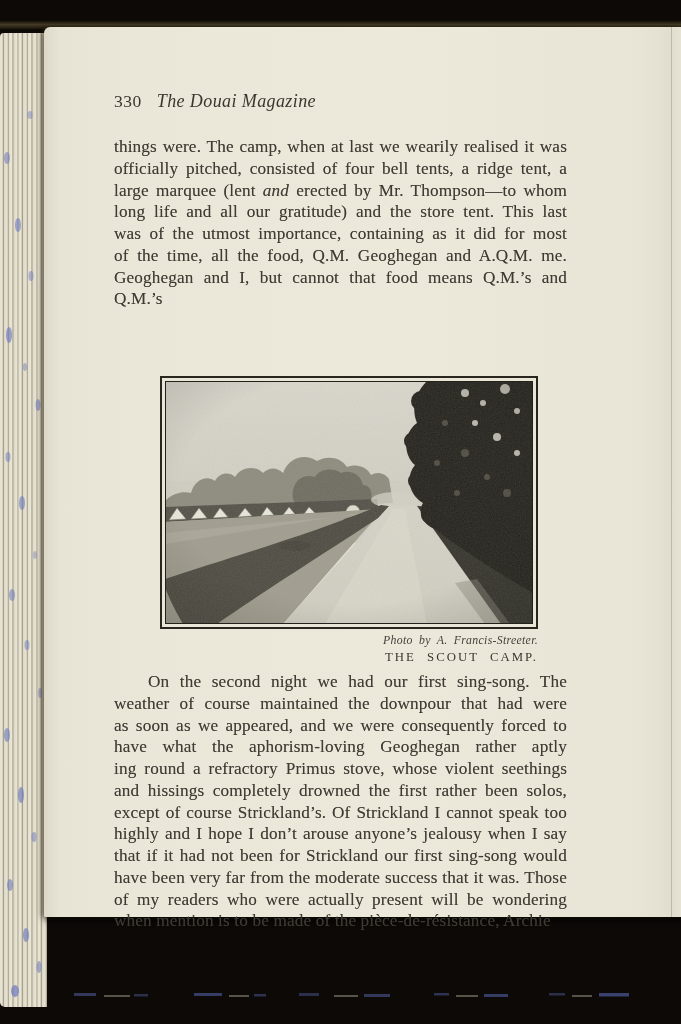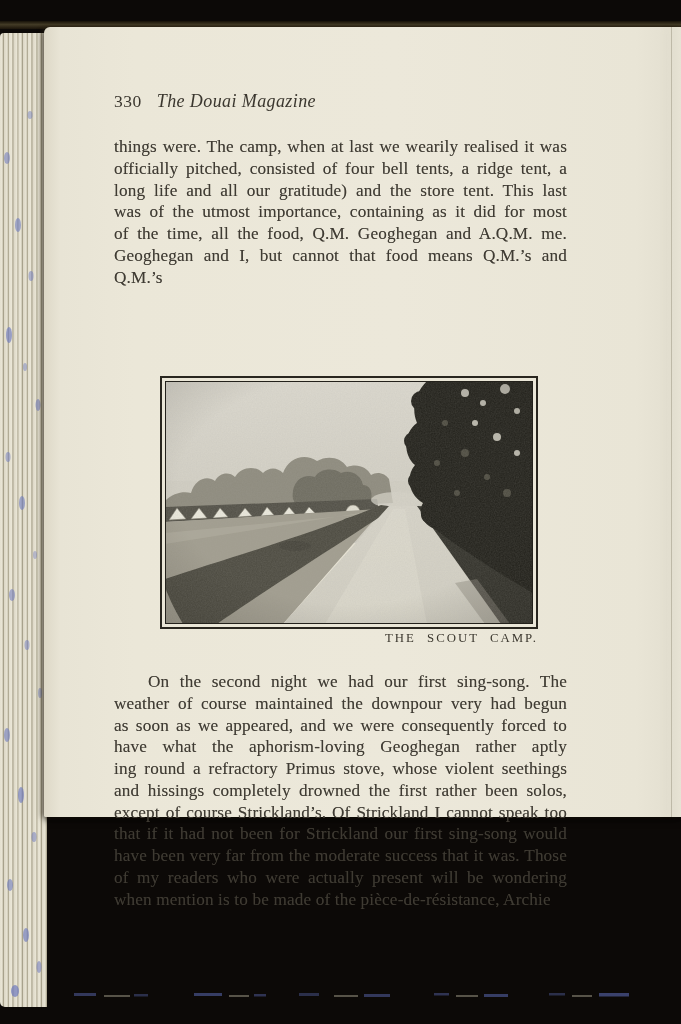--- a/index.html
+++ b/index.html
@@ -26,21 +26,21 @@
   
   .page-stack{position:absolute;top:33px;left:0;width:47px;height:974px;
     background:
       repeating-linear-gradient(90deg,
         #e4e0d0 0px,#eae6d6 2px,#a8a28c 3.5px,#ddd8c7 4.5px,
         #e8e4d4 7px,#b2ac96 8.5px,#e6e2d2 9.5px);
     border-radius:4px 0 0 5px;}
   .page-stack svg{position:absolute;top:0;left:0;}
 
   
-  .page{position:absolute;top:27px;left:44px;width:637px;height:790px;
+  .page{position:absolute;top:27px;left:44px;width:637px;height:890px;
     background:linear-gradient(90deg,#ddd8c7 0px,#e8e4d5 16px,var(--paper) 90px,
       #ece8da 55%,#e9e5d6 93%,#e3dfd0 99%,#e7e3d4 100%);
     border-radius:6px 0 0 2px;
     box-shadow:-3px 0 5px rgba(40,32,16,.45), 0 4px 6px rgba(0,0,0,.5);}
   .crease{position:absolute;top:0;bottom:0;left:627px;width:1px;
     background:rgba(95,85,60,.28);box-shadow:-5px 0 7px rgba(120,110,85,.14);}
 
   
   .page-header{position:absolute;left:70px;top:64px;width:453px;color:#3b372f;
     white-space:nowrap;}
@@ -107,20 +107,21 @@
   <div class="page">
     <div class="crease"></div>
 
     <div class="page-header">
       <span class="page-num">330</span><span class="mag-title">The Douai Magazine</span>
     </div>
 
     <div class="body-text para1">
         <div class="line">things were.  The camp, when at last we wearily realised it was</div>
         <div class="line">officially pitched, consisted of four bell tents, a ridge tent, a</div>
+        <div class="line">large marquee (lent <i>and</i> erected by Mr. Thompson—to whom</div>
         <div class="line">long life and all our gratitude) and the store tent.  This last</div>
         <div class="line">was of the utmost importance, containing as it did for most</div>
         <div class="line">of the time, all the food, Q.M. Geoghegan and A.Q.M. me.</div>
         <div class="line">Geoghegan and I, but cannot that food means Q.M.’s and Q.M.’s</div>
       </div>
 
     <figure class="photo-figure">
       <div class="photo-frame">
         <svg viewBox="0 0 368 243" width="368" height="243">
           <defs>
@@ -206,31 +207,33 @@
               <circle cx="342" cy="112" r="4"></circle>
             <circle cx="292" cy="112" r="3"></circle>
               <circle cx="272" cy="82" r="3"></circle>
           </g>
 
           <rect width="368" height="243" fill="url(#vig)"></rect>
           <rect width="368" height="243" filter="url(#grain)"></rect>
           <rect x="0.5" y="0.5" width="367" height="242" fill="none" stroke="#23211b" stroke-width="1"></rect>
         </svg>
       </div>
+      <div class="photo-credit">Photo by A. Francis-Streeter.</div>
       <div class="photo-caption">THE SCOUT CAMP.</div>
     </figure>
 
     <div class="body-text para2">
         <div class="line">On the second night we had our first sing-song.  The</div>
-        <div class="line">weather of course maintained the downpour very had begun</div>
+        <div class="line">weather of course maintained the downpour that had were</div>
         <div class="line">as soon as we appeared, and we were consequently forced to</div>
         <div class="line">have what the aphorism-loving Geoghegan rather aptly</div>
         <div class="line">ing round a refractory Primus stove, whose violent seethings</div>
         <div class="line">and hissings completely drowned the first rather been solos,</div>
         <div class="line">except of course Strickland’s.  Of Strickland I cannot speak too</div>
+        <div class="line">highly and I hope I don’t arouse anyone’s jealousy when I say</div>
         <div class="line">that if it had not been for Strickland our first sing-song would</div>
         <div class="line">have been very far from the moderate success that it was.  Those</div>
         <div class="line">of my readers who were actually present will be wondering</div>
         <div class="line last">when mention is to be made of the pièce-de-résistance, Archie</div>
       </div>
 
     <svg class="bottom-speckles" width="637" height="14" viewBox="0 0 637 14">
       <g fill="#5a68b0">
         <rect x="30" y="8" width="22" height="3" opacity=".5"></rect>
         <rect x="90" y="9" width="14" height="2.5" opacity=".4"></rect>

